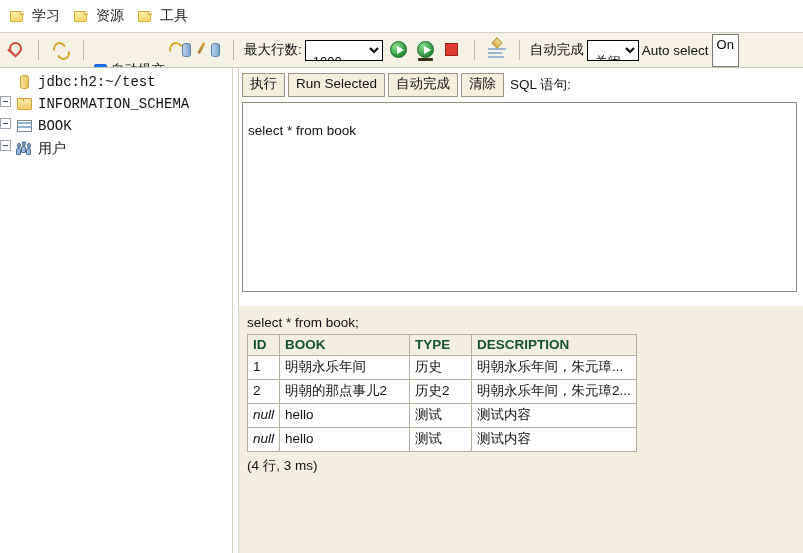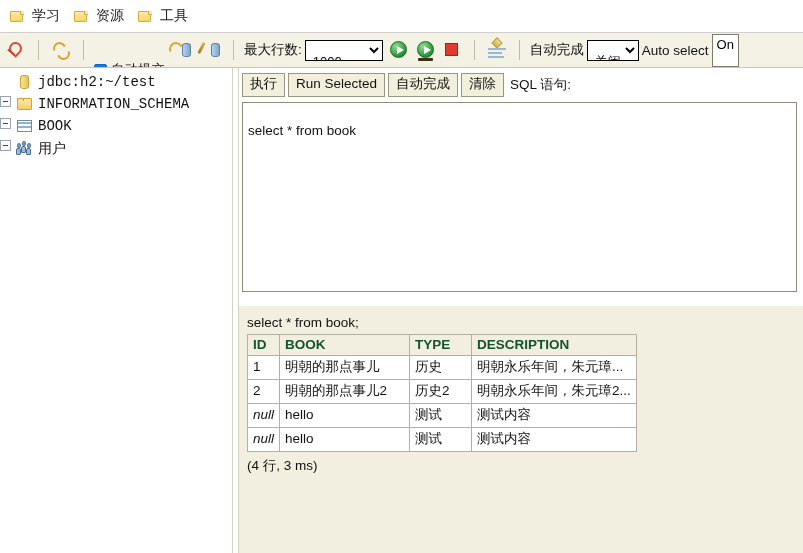--- a/index.html
+++ b/index.html
@@ -643,21 +643,21 @@
           <tr>
             <th class="col-id">ID</th>
             <th class="col-name">BOOK</th>
             <th class="col-type">TYPE</th>
             <th class="col-desc">DESCRIPTION</th>
           </tr>
         </thead>
         <tbody>
           <tr>
             <td class="col-id">1</td>
-            <td class="col-name">明朝的那点事儿</td>
+            <td class="col-name">明朝永乐年间</td>
             <td class="col-type">历史</td>
             <td class="col-desc">明朝永乐年间，朱元璋...</td>
           </tr>
           <tr>
             <td class="col-id">2</td>
             <td class="col-name">明朝的那点事儿2</td>
             <td class="col-type">历史2</td>
             <td class="col-desc">明朝永乐年间，朱元璋2...</td>
           </tr>
           <tr>

